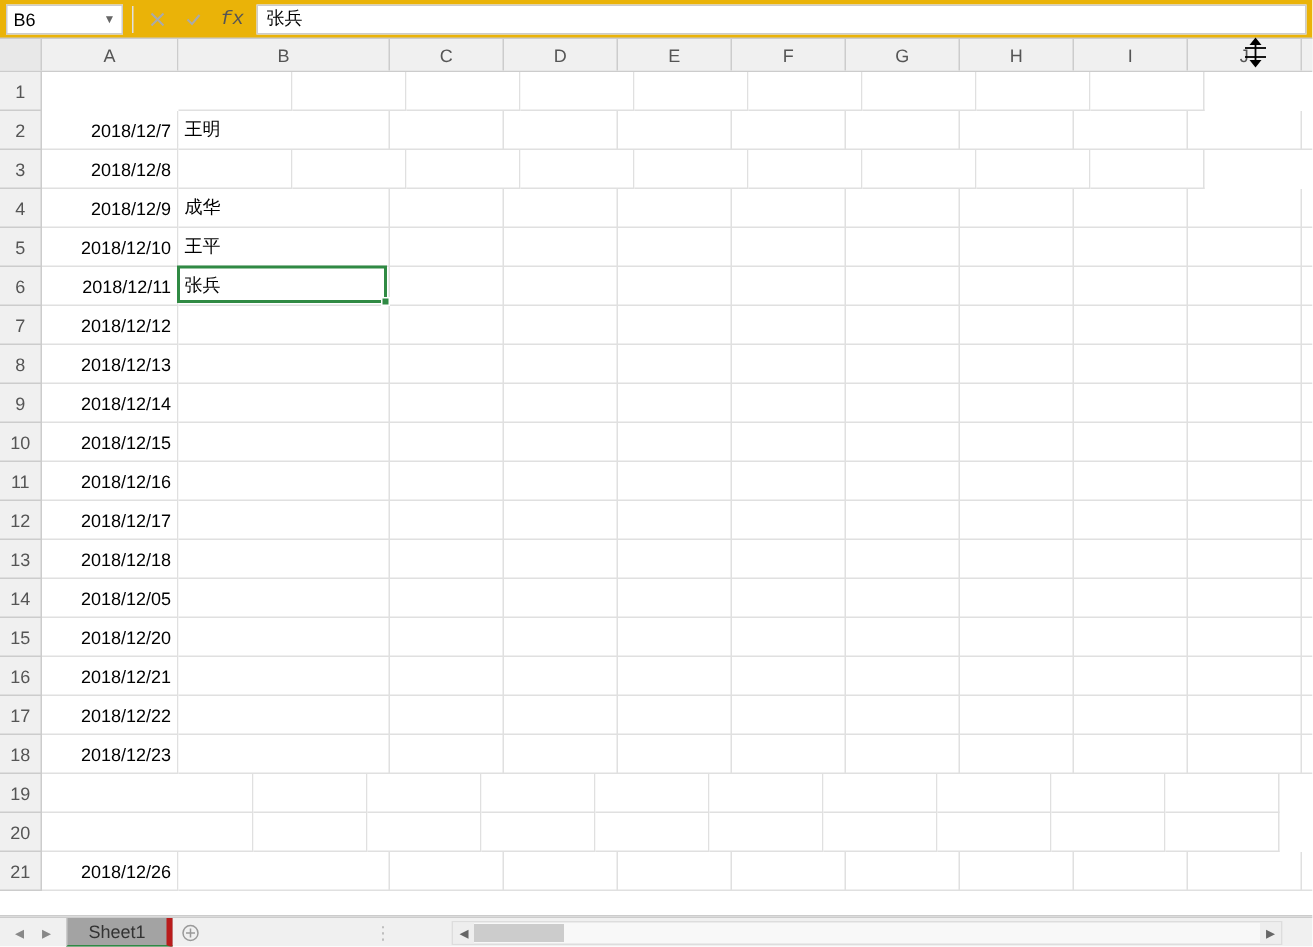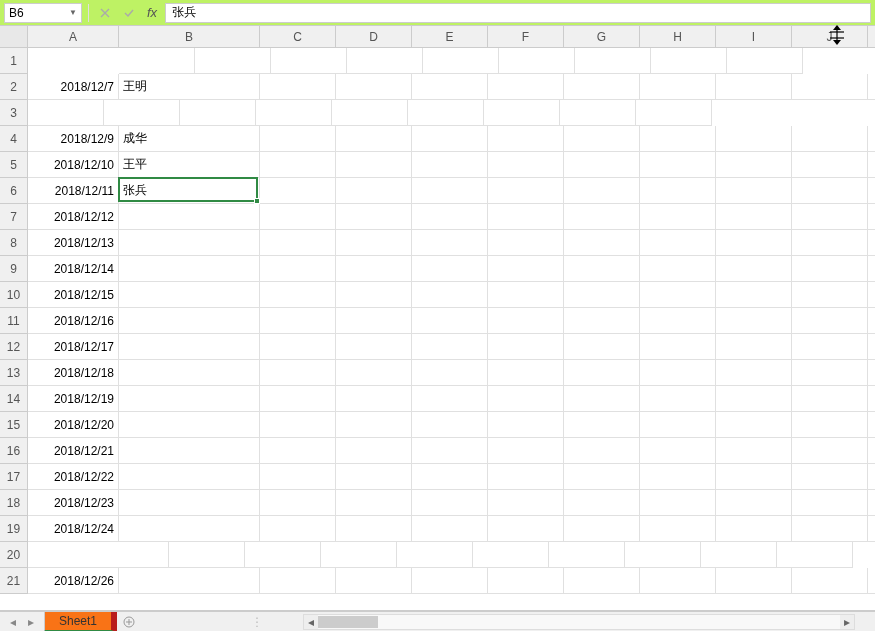--- a/index.html
+++ b/index.html
@@ -1,26 +1,26 @@
 <!DOCTYPE html>
 <html><head>
 <meta charset="utf-8">
 <style>
 * { box-sizing: border-box; margin: 0; padding: 0; }
 body { font-family: "Microsoft YaHei", Arial, sans-serif; font-size: 12px; background: #fff; overflow: hidden; width: 875px; height: 631px; position: relative; }
 
 
-.formula-bar { display: flex; align-items: center; height: 26px; border-bottom: 1px solid #ccc; background: #bef264; padding: 2px 4px; gap: 4px; }
+.formula-bar { display: flex; align-items: center; height: 26px; border-bottom: 1px solid #ccc; background: #eab308; padding: 2px 4px; gap: 4px; }
 .name-box { width: 78px; height: 20px; border: 1px solid #ccc; padding: 0 4px; font-size: 12px; display: flex; align-items: center; justify-content: space-between; background: #fff; }
 .name-box-text { flex: 1; }
 .name-box-arrow { font-size: 8px; color: #666; }
 .fb-sep { width: 1px; height: 18px; background: #e0e0e0; margin: 0 2px; }
 .fb-btn { width: 20px; height: 20px; display: flex; align-items: center; justify-content: center; color: #808080; }
 .fb-btn svg { width: 12px; height: 12px; }
-.fx-label { font-style: italic; font-family: Liberation Sans, sans-serif; font-size: 13px; color: #555; padding: 0 4px; }
+.fx-label { font-style: italic; font-family: Liberation Mono, monospace; font-size: 13px; color: #555; padding: 0 4px; }
 .formula-input { flex: 1; height: 20px; border: 1px solid #ccc; padding: 0 6px; font-size: 12px; display: flex; align-items: center; background: #fff; }
 
 
 .col-headers { display: flex; height: 22px; background: #f0f0f0; border-bottom: 1px solid #ccc; position: relative; }
 .corner { width: 28px; border-right: 1px solid #ccc; background: #e8e8e8; flex-shrink: 0; }
 .col-head { border-right: 1px solid #ccc; display: flex; align-items: center; justify-content: center; color: #555; background: #f0f0f0; flex-shrink: 0; }
 
 
 .grid-wrap { position: relative; height: 563px; overflow: hidden; border-bottom: 1px solid #ccc; }
 .grid { display: block; }
@@ -34,21 +34,21 @@
 .header-cell { background: #bdd7ee !important; font-weight: bold; font-size: 14px; justify-content: center; color: #000; margin-top: 48px; }
 
 
 .selection { position: absolute; border: 2px solid #308a44; pointer-events: none; z-index: 5; }
 .fill-handle { position: absolute; width: 6px; height: 6px; background: #308a44; border: 1px solid #fff; bottom: -4px; right: -4px; z-index: 6; pointer-events: auto; cursor: crosshair; }
 
 
 .bottom { display: flex; align-items: center; height: 20px; background: #f0f0f0; border-top: 1px solid #ccc; position: relative; }
 .tab-nav { display: flex; align-items: center; padding: 0 6px; gap: 4px; }
 .tab-nav-btn { width: 14px; height: 14px; display: flex; align-items: center; justify-content: center; color: #888; }
-.sheet-tab { padding: 2px 14px; background: #f97316; border-right: 6px solid #b91c1c; border-left: 1px solid #ccc; height: 20px; display: flex; align-items: center; font-size: 12px; color: #333; border-bottom: 2px solid #308a44; }
+.sheet-tab { padding: 2px 14px; background: #a3a3a3; border-right: 4px solid #b91c1c; border-left: 1px solid #ccc; height: 20px; display: flex; align-items: center; font-size: 12px; color: #333; border-bottom: 2px solid #308a44; }
 .add-sheet { width: 24px; display: flex; align-items: center; justify-content: center; color: #888; }
 .h-scroll-track { flex: 1; height: 16px; margin: 0 20px 0 40px; background: #f8f8f8; border: 1px solid #ddd; position: relative; }
 .h-scroll-arrow { width: 14px; height: 14px; position: absolute; top: 0; display: flex; align-items: center; justify-content: center; color: #666; background: #eee; }
 .h-scroll-arrow.left { left: 0; }
 .h-scroll-arrow.right { right: 0; }
 .h-scroll-thumb { position: absolute; left: 14px; top: 1px; height: 12px; width: 60px; background: #ccc; }
 
 
 .resize-cursor { position: absolute; top: 24px; left: 828px; z-index: 20; pointer-events: none; }
 .resize-cursor svg { width: 18px; height: 22px; }
@@ -127,20 +127,21 @@
         <div class="cell col-other"></div>
         <div class="cell col-other"></div>
         <div class="cell col-other"></div>
         <div class="cell col-other"></div>
         <div class="cell col-other"></div>
         <div class="cell col-other"></div>
         <div class="cell col-other"></div>
       </div>
       <div class="row">
         <div class="row-head">3</div>
+        <div class="cell col-A align-right">2018/12/8</div>
         <div class="cell col-other"></div>
         <div class="cell col-other"></div>
         <div class="cell col-other"></div>
         <div class="cell col-other"></div>
         <div class="cell col-other"></div>
         <div class="cell col-other"></div>
         <div class="cell col-other"></div>
         <div class="cell col-other"></div>
         <div class="cell col-other"></div>
       </div>
@@ -279,21 +280,21 @@
         <div class="cell col-other"></div>
         <div class="cell col-other"></div>
         <div class="cell col-other"></div>
         <div class="cell col-other"></div>
         <div class="cell col-other"></div>
         <div class="cell col-other"></div>
         <div class="cell col-other"></div>
       </div>
       <div class="row">
         <div class="row-head">14</div>
-        <div class="cell col-A align-right">2018/12/19</div>
+        <div class="cell col-A align-right">2018/12/05</div>
         <div class="cell col-B"></div>
         <div class="cell col-other"></div>
         <div class="cell col-other"></div>
         <div class="cell col-other"></div>
         <div class="cell col-other"></div>
         <div class="cell col-other"></div>
         <div class="cell col-other"></div>
         <div class="cell col-other"></div>
         <div class="cell col-other"></div>
         <div class="cell col-other"></div>
@@ -349,21 +350,20 @@
         <div class="cell col-other"></div>
         <div class="cell col-other"></div>
         <div class="cell col-other"></div>
         <div class="cell col-other"></div>
         <div class="cell col-other"></div>
         <div class="cell col-other"></div>
         <div class="cell col-other"></div>
       </div>
       <div class="row">
         <div class="row-head">19</div>
-        <div class="cell col-A align-right">2018/12/24</div>
         <div class="cell col-B"></div>
         <div class="cell col-other"></div>
         <div class="cell col-other"></div>
         <div class="cell col-other"></div>
         <div class="cell col-other"></div>
         <div class="cell col-other"></div>
         <div class="cell col-other"></div>
         <div class="cell col-other"></div>
         <div class="cell col-other"></div>
         <div class="cell col-other"></div>

